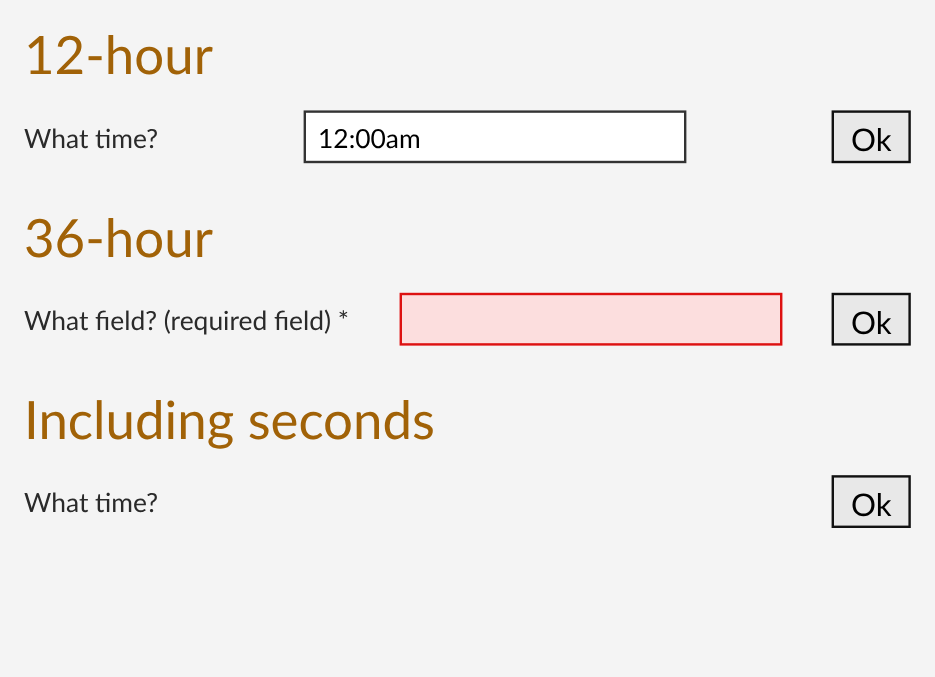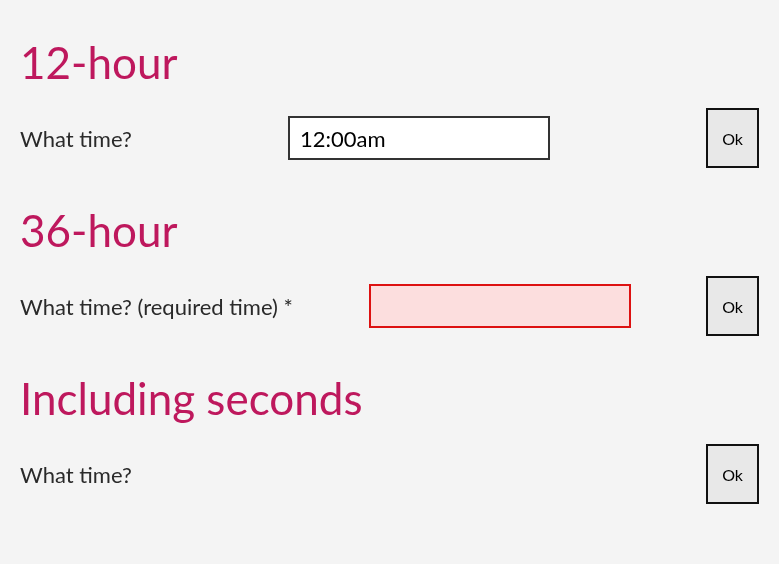--- a/index.html
+++ b/index.html
@@ -7,75 +7,75 @@
       margin: 0;
       padding: 20px;
       background: #f4f4f4;
       font-family: 'Lato', 'Helvetica Neue', Arial, sans-serif;
       color: #2a2a2a;
       width: 779px;
     }
     h2 {
       font-size: 44px;
       font-weight: 400;
-      margin: 16px 0 20px 0;
-      color: #be185d;
+      margin: 0 0 20px 0;
+      color: #a16207;
     }
     .form-row {
       display: flex;
       align-items: center;
       gap: 10px;
       margin-bottom: 36px;
       font-size: 22px;
       justify-content: space-between;
     }
     label {
       font-size: 22px;
       color: #2a2a2a;
     }
     input[type="text"] {
       font-size: 22px;
       padding: 6px 10px;
       border: 2px solid #333;
       background: #fff;
       font-family: inherit;
       height: 44px;
-      width: 262px;
+      width: 319px;
     }
     input.error {
       border: 2px solid #d11;
       background: #fcdede;
     }
     button {
-      font-size: 16px;
+      font-size: 26px;
       padding: 6px 14px;
       border: 2px solid #111;
       background: #e8e8e8;
       font-family: inherit;
-      height: 60px;
+      height: 44px;
       cursor: pointer;
     }
     .section:last-child .form-row { margin-bottom: 0; }
   </style>
 </head>
 <body>
 
 <div class="section">
   <h2>12-hour</h2>
   <div class="form-row">
     <label>What time?</label>
     <input type="text" value="12:00am" style="">
     <button>Ok</button>
   </div>
 </div>
 
 <div class="section">
   <h2>36-hour</h2>
   <div class="form-row">
-    <label>What time? (required time) *</label>
+    <label>What field? (required field) *</label>
     <input type="text" class="error" value="" style="">
     <button>Ok</button>
   </div>
 </div>
 
 <div class="section">
   <h2>Including seconds</h2>
   <div class="form-row">
     <label>What time?</label>
     <button>Ok</button>

